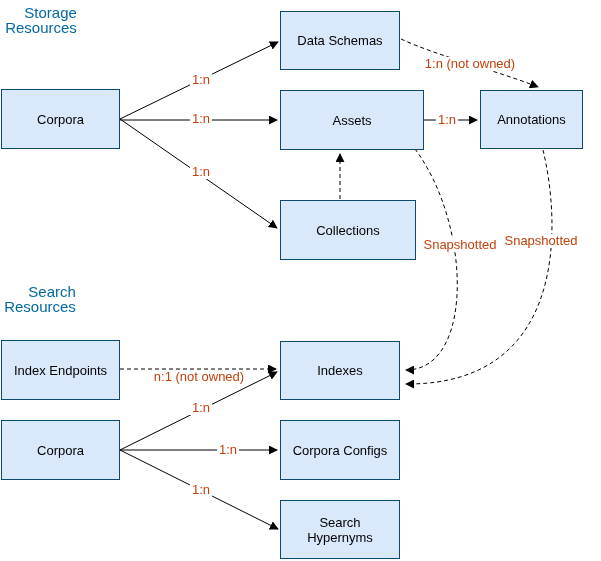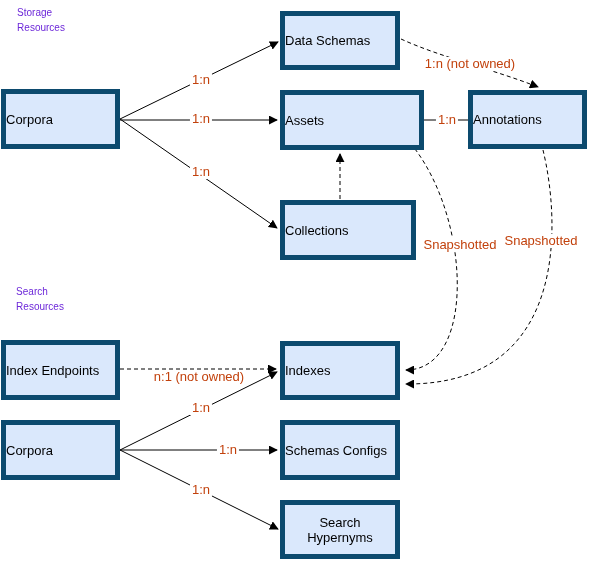--- a/index.html
+++ b/index.html
@@ -18,24 +18,24 @@
   }
   .edges-layer {
     position: absolute;
     left: 0;
     top: 0;
   }
   .node {
     position: absolute;
     box-sizing: border-box;
     background: #dae8fc;
-    border: 5px solid #0c4a6e;
+    border: 1px solid #0c4a6e;
     display: flex;
     align-items: center;
-    justify-content: flex-start;
+    justify-content: center;
     text-align: center;
     font-size: 13px;
     line-height: 15px;
     color: #000000;
   }
   .node .node-label {
     display: block;
   }
   .node .node-label.wrap {
     width: 84px;
@@ -47,25 +47,25 @@
     background: #ffffff;
     font-size: 13px;
     line-height: 14px;
     white-space: nowrap;
     padding: 0 2px;
     color: #c2410c;
   }
   .section-label {
     position: absolute;
     transform: translateX(-50%);
-    font-size: 10px;
+    font-size: 15px;
     line-height: 15px;
-    text-align: left;
+    text-align: right;
     white-space: pre-line;
-    color: #6d28d9;
+    color: #0369a1;
   }
 </style>
 </head>
 <body>
 
 <div class="canvas">
 
   <svg class="edges-layer" width="601" height="561" viewBox="0 0 601 561">
     <defs>
       <marker id="ah" viewBox="0 0 10 10" refX="9" refY="5" markerWidth="9" markerHeight="9" orient="auto">
@@ -99,35 +99,35 @@
   </div>
   <div class="node" style="left:280px; top:11px; width:120px; height:59px;">
     <span class="node-label">Data Schemas</span>
   </div>
   <div class="node" style="left:280px; top:90px; width:144px; height:60px;">
     <span class="node-label">Assets</span>
   </div>
   <div class="node" style="left:280px; top:200px; width:136px; height:60px;">
     <span class="node-label">Collections</span>
   </div>
-  <div class="node" style="left:468px; top:90px; width:119px; height:59px;">
+  <div class="node" style="left:480px; top:90px; width:103px; height:59px;">
     <span class="node-label">Annotations</span>
   </div>
 
   <div class="node" style="left:1px; top:340px; width:119px; height:60px;">
     <span class="node-label">Index Endpoints</span>
   </div>
   <div class="node" style="left:1px; top:420px; width:119px; height:60px;">
     <span class="node-label">Corpora</span>
   </div>
   <div class="node" style="left:280px; top:341px; width:120px; height:59px;">
     <span class="node-label">Indexes</span>
   </div>
   <div class="node" style="left:280px; top:420px; width:120px; height:60px;">
-    <span class="node-label">Schemas Configs</span>
+    <span class="node-label">Corpora Configs</span>
   </div>
   <div class="node" style="left:280px; top:500px; width:120px; height:59px;">
     <span class="node-label wrap">Search Hypernyms</span>
   </div>
 
   <span class="edge-label" style="left:201px; top:80px;">1:n</span>
   <span class="edge-label" style="left:201px; top:119px;">1:n</span>
   <span class="edge-label" style="left:201px; top:172px;">1:n</span>
   <span class="edge-label" style="left:447px; top:120px;">1:n</span>
   <span class="edge-label" style="left:470px; top:64px;">1:n (not owned)</span>

